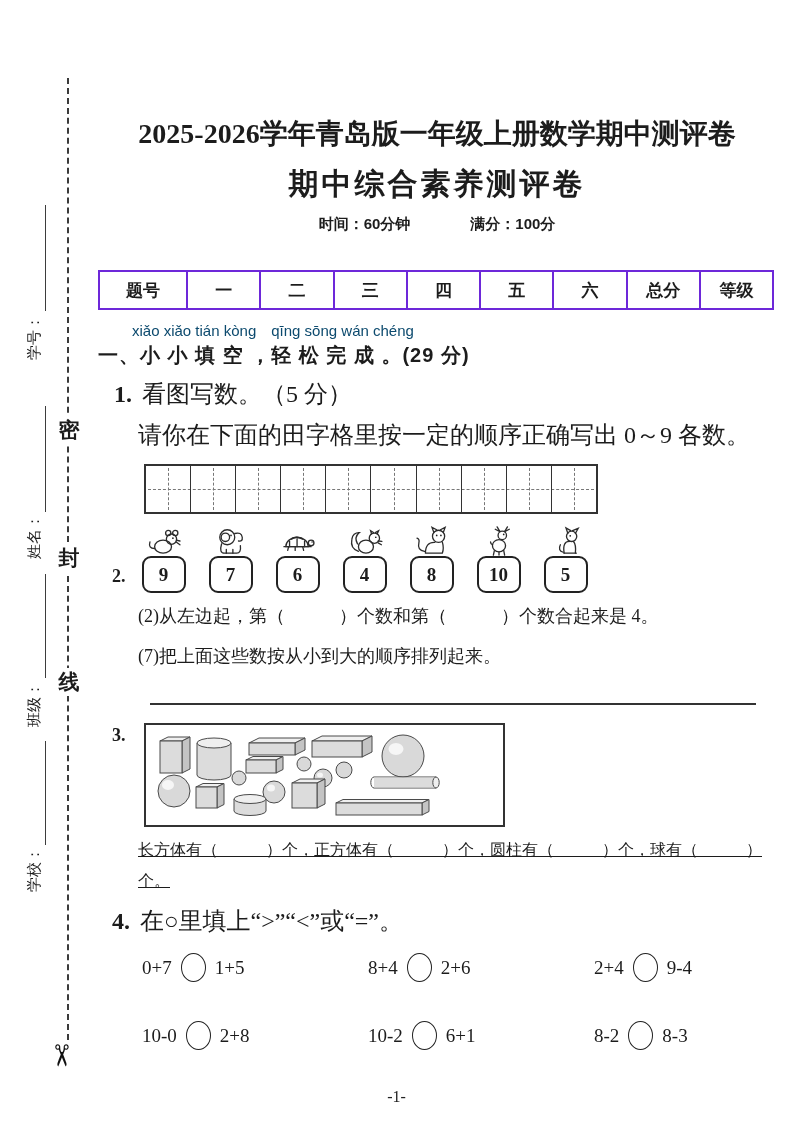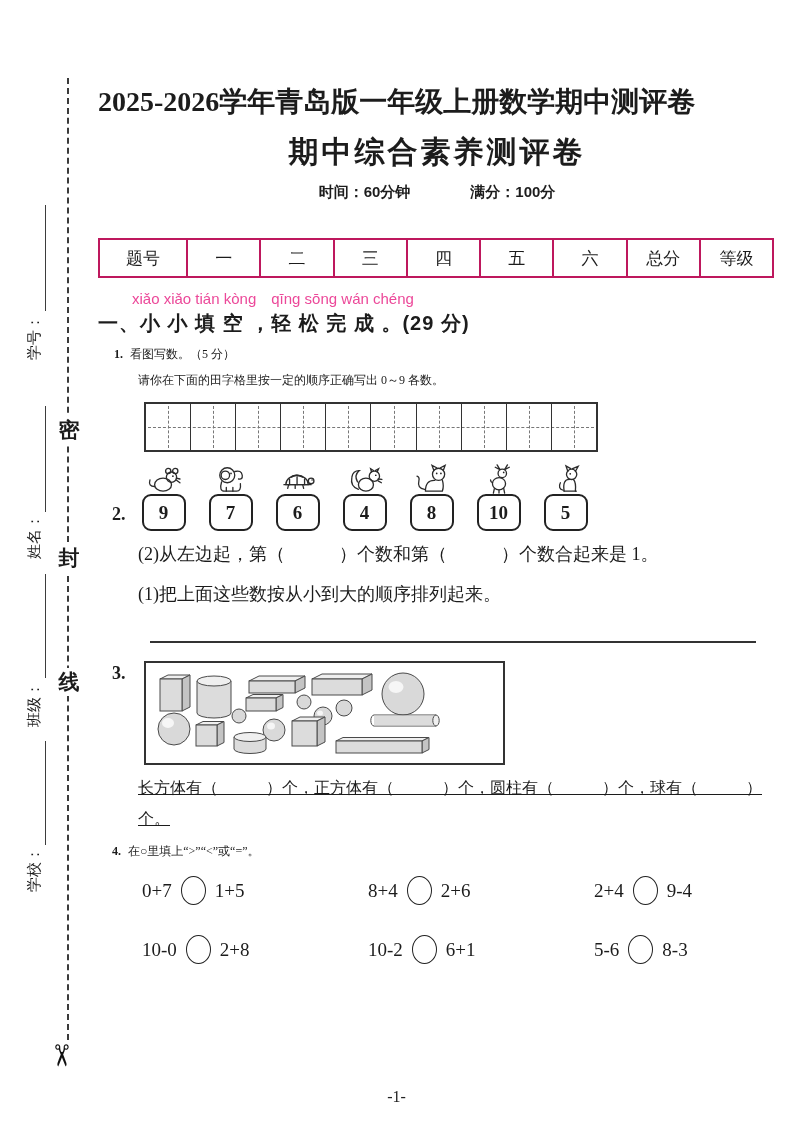--- a/index.html
+++ b/index.html
@@ -12,38 +12,38 @@
   .seal-char{position:absolute;left:55px;width:28px;text-align:center;background:#fff;
         font-family:"Liberation Sans","DejaVu Sans",sans-serif;font-weight:bold;font-size:21px;}
   .seal-blank{position:absolute;left:45px;width:0;border-left:1.5px solid #3d3d3d;}
   .seal-label{position:absolute;width:56px;text-align:center;white-space:nowrap;
         transform:rotate(-90deg);font-size:15px;font-family:"Liberation Sans","DejaVu Sans",sans-serif;}
   .scissors{position:absolute;left:49px;top:1038px;font-size:30px;display:inline-block;
         transform:rotate(90deg);color:#111;}
 
   
   .content{position:absolute;left:98px;top:0;width:678px;}
-  .header-title{padding-top:84px;margin:0;font-size:28px;font-weight:bold;
+  .header-title{padding-top:116px;margin:0;text-align:center;font-size:28px;font-weight:bold;
         line-height:1.25;}
   .paper-title{margin:13px 0 0 0;text-align:center;font-size:30px;font-weight:bold;letter-spacing:3px;
         font-family:"Liberation Sans","DejaVu Sans",sans-serif;}
   .meta-row{margin-top:10px;display:flex;justify-content:center;gap:60px;
         font-family:"Liberation Sans","DejaVu Sans",sans-serif;font-weight:bold;font-size:15px;}
 
   table.score-table{margin-top:36px;width:676px;border-collapse:collapse;table-layout:fixed;}
-  table.score-table td{border:2px solid #be185d;height:34px;text-align:center;vertical-align:middle;
-        font-family:"Liberation Sans","DejaVu Sans",sans-serif;font-weight:normal;font-size:17px;}
+  table.score-table td{border:2px solid #6d28d9;height:34px;text-align:center;vertical-align:middle;
+        font-family:"Liberation Sans","DejaVu Sans",sans-serif;font-weight:bold;font-size:17px;}
   table.score-table td.first{width:84px;}
 
   .pinyin{margin:12px 0 0 34px;font-family:"Liberation Sans","DejaVu Sans",sans-serif;
-        font-size:15px;color:#ec4899;}
+        font-size:15px;color:#0c4a6e;}
   .sec-heading{margin:1px 0 0 0;font-family:"Liberation Sans","DejaVu Sans",sans-serif;
         font-weight:bold;font-size:20px;letter-spacing:1px;}
 
-  .q-line{margin:9px 0 0 16px;font-size:12px;}
+  .q-line{margin:9px 0 0 16px;font-size:24px;}
   .q-num{font-weight:bold;margin-right:4px;}
   .q-indent{margin-left:40px;}
 
   .tianzi-grid{position:relative;margin:13px 0 0 46px;display:flex;width:450px;height:46px;
         border:2px solid #333;background:#fff;}
   .tz-cell{position:relative;flex:1 1 auto;border-right:1px solid #333;}
   .tz-cell:last-child{border-right:none;}
   .tz-vdash{position:absolute;left:50%;top:2px;bottom:2px;width:0;border-left:1.5px dashed #777;}
   .tz-hdash{position:absolute;left:2px;right:2px;top:50%;height:0;border-top:1.5px dashed #777;}
 
@@ -55,21 +55,21 @@
         align-items:center;justify-content:center;font-size:19px;font-weight:bold;background:#fff;}
   .subq{margin:6px 0 0 40px;width:632px;font-size:18px;line-height:1.9;}
   .answer-line{margin:30px 0 0 52px;width:606px;height:0;border-bottom:2px solid #333;}
 
   .q3-row{margin:18px 0 0 14px;display:flex;align-items:flex-start;}
   .q3-row .q-num{font-size:18px;margin-top:2px;}
   .shapes-box{margin-left:14px;border:2px solid #333;background:#fff;line-height:0;}
   .q3-text{margin:8px 0 0 40px;width:632px;font-size:16px;line-height:1.9;text-decoration:underline;}
 
   .q4-grid{margin:16px 0 0 44px;display:grid;grid-template-columns:226px 226px 176px;
-        row-gap:30px;font-size:19px;}
+        row-gap:39px;font-size:19px;}
   .expr{display:flex;align-items:center;}
   .cmp-circle{display:inline-block;width:23px;height:27px;border:1.7px solid #222;
         border-radius:50%;margin:0 9px;background:#fff;}
 
   .page-num{position:absolute;bottom:16px;left:0;width:100%;text-align:center;font-size:16px;
         color:#222;}
 </style>
 </head>
 <body>
 
@@ -256,22 +256,22 @@
               <path d="M18,29 L31,29"></path>
                 <path d="M17,28 q-6,-2 -3,-8"></path>
             </g>
               <circle cx="24.5" cy="10.5" r="0.9" fill="#222"></circle>
           </svg>
           <div class="card-num">5</div>
         </div>
       </div>
     </div>
 
-    <div class="subq">(2)从左边起，第（　　　）个数和第（　　　）个数合起来是 1。</div>
-    <div class="subq">(1)把上面这些数按从小到大的顺序排列起来。</div>
+    <div class="subq">(2)从左边起，第（　　　）个数和第（　　　）个数合起来是 4。</div>
+    <div class="subq">(7)把上面这些数按从小到大的顺序排列起来。</div>
     <div class="answer-line"></div>
 
     <div class="q3-row">
       <span class="q-num">3.</span>
       <div class="shapes-box">
         <svg viewBox="0 0 357 100" width="357" height="100">
           <g stroke="#4a4a4a" stroke-width="1">
 
             <polygon points="14,16 22,12 44,12 36,16" fill="#efefef"></polygon>
             <polygon points="36,16 44,12 44,44 36,48" fill="#c4c4c4"></polygon>
@@ -357,21 +357,21 @@
         <span>10-0</span>
         <span class="cmp-circle"></span>
         <span>2+8</span>
       </div>
       <div class="expr">
         <span>10-2</span>
         <span class="cmp-circle"></span>
         <span>6+1</span>
       </div>
       <div class="expr">
-        <span>5-6</span>
+        <span>8-2</span>
         <span class="cmp-circle"></span>
         <span>8-3</span>
       </div>
     </div>
 
   </div>
 
   <div class="page-num">-1-</div>
 </div>
 

